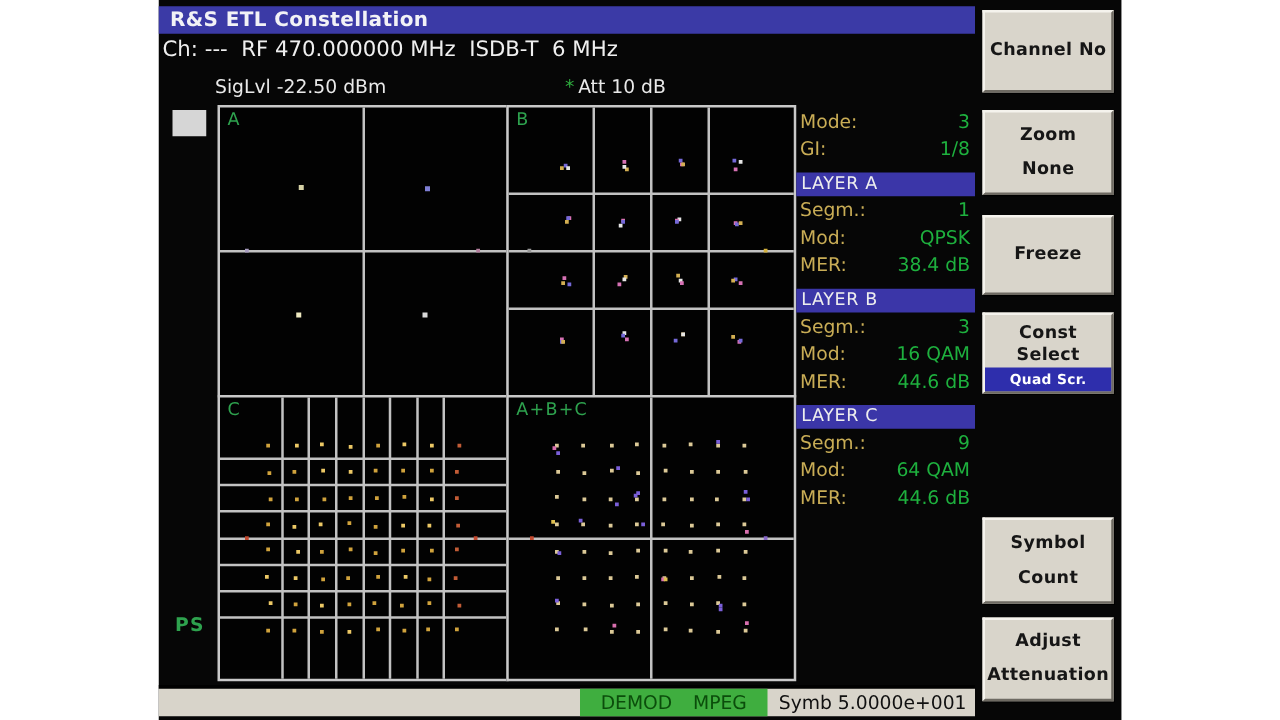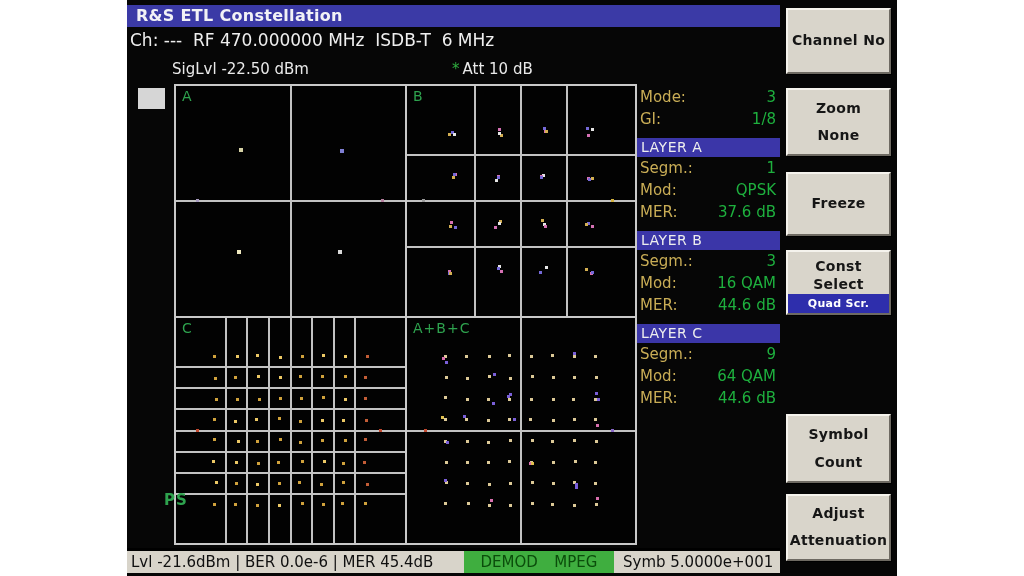--- a/index.html
+++ b/index.html
@@ -13,21 +13,21 @@
   .chline{position:absolute;left:3px;top:30px;color:#efefef;font-size:17px;white-space:pre;}
   .siglvl{position:absolute;left:45px;top:60px;font-size:15px;color:#e9e9e9;white-space:pre;}
   .att{position:absolute;left:325px;top:60px;font-size:15px;color:#e9e9e9;white-space:pre;}
   .att .star{color:#2fae3f;font-size:15px;margin-right:3px;}
   .focusbox{position:absolute;left:11px;top:88px;width:27px;height:21px;background:#d6d6d6;}
 
   .quad{position:absolute;border:2px solid #c9c9c9;box-sizing:border-box;background:#020202;}
   .gline{position:absolute;background:#c2c2c2;}
   .qlabel{position:absolute;left:6px;top:2px;color:#2ea24e;font-size:14px;letter-spacing:1px;}
   .dot{position:absolute;}
-  .ps{position:absolute;left:13px;top:491px;color:#2ea24e;font-size:15px;font-weight:bold;letter-spacing:1px;margin-left:24px;}
+  .ps{position:absolute;left:13px;top:491px;color:#2ea24e;font-size:15px;font-weight:bold;letter-spacing:1px;}
 
   #info-panel{position:absolute;left:510px;top:86px;width:143px;}
   .irow{display:flex;justify-content:space-between;height:22px;font-size:15px;
         padding:0 4px 0 3px;box-sizing:border-box;align-items:center;text-align:right;}
   .ilabel{color:#c9ad56;}
   .ival{color:#1eb03e;}
   .layer-header{height:19px;background:#3b36a8;color:#eeeeee;font-size:14px;line-height:19px;
                 padding-left:4px;margin-top:8px;letter-spacing:.5px;}
 
   .statusbar{position:absolute;left:0;top:548px;width:653px;height:25px;background:#d8d4ca;
@@ -328,21 +328,21 @@
           <div class="irow">
             <span class="ilabel">Segm.:</span>
             <span class="ival">1</span>
           </div>
           <div class="irow">
             <span class="ilabel">Mod:</span>
             <span class="ival">QPSK</span>
           </div>
           <div class="irow">
             <span class="ilabel">MER:</span>
-            <span class="ival">37.6 dB</span>
+            <span class="ival">38.4 dB</span>
           </div>
           <div class="layer-header">LAYER B</div>
           <div class="irow">
             <span class="ilabel">Segm.:</span>
             <span class="ival">3</span>
           </div>
           <div class="irow">
             <span class="ilabel">Mod:</span>
             <span class="ival">16 QAM</span>
           </div>
@@ -360,21 +360,20 @@
             <span class="ival">64 QAM</span>
           </div>
           <div class="irow">
             <span class="ilabel">MER:</span>
             <span class="ival">44.6 dB</span>
           </div>
         </div>
     </div>
 
     <div class="statusbar">
-      <span class="sleft">Lvl -21.6dBm | BER 0.0e-6 | MER 45.4dB</span>
       <span class="sgreen">
         <span>DEMOD</span>
         <span>MPEG</span>
       </span>
       <span class="sright">Symb 5.0000e+001</span>
     </div>
 
     <div id="softkeys">
         <div class="skbtn" style="top: 8px; height: 66px;">
           <span class="skline">Channel No</span>

